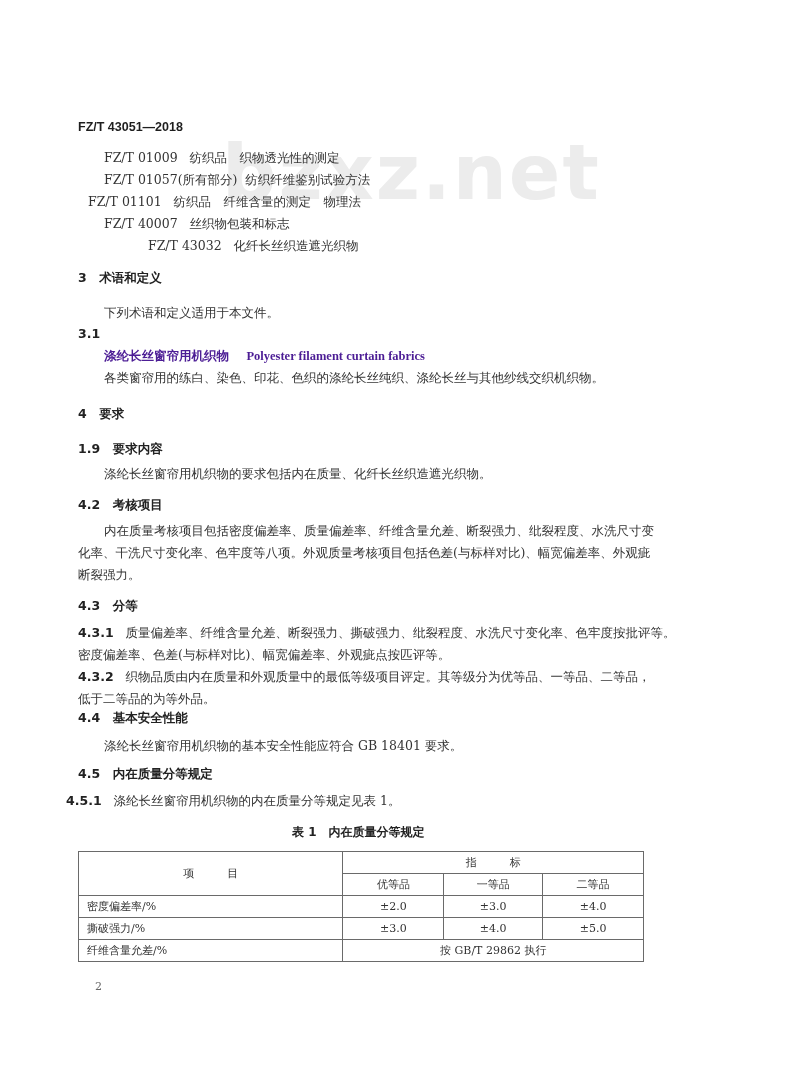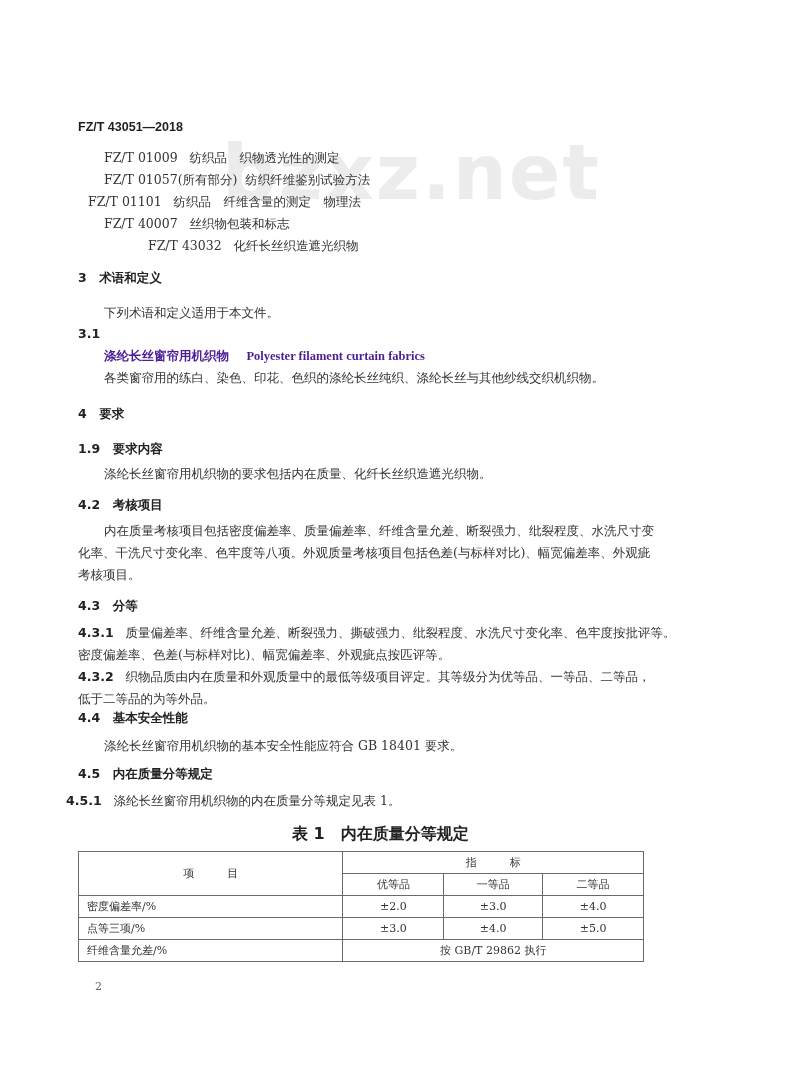--- a/index.html
+++ b/index.html
@@ -56,40 +56,40 @@
   <span>涤纶长丝窗帘用机织物</span>&nbsp;&nbsp;&nbsp;&nbsp;<span style="font-family:'Liberation Serif',serif;">Polyester filament curtain fabrics</span>
 </div>
 <div class="abs body txt" style="left:104px; top:370px;">各类窗帘用的练白、染色、印花、色织的涤纶长丝纯织、涤纶长丝与其他纱线交织机织物。</div>
 
 <div class="abs sec txt" style="left:78px; top:406px;">4　要求</div>
 <div class="abs sec txt" style="left:78px; top:441px;">1.9　要求内容</div>
 <div class="abs body txt" style="left:104px; top:466px;">涤纶长丝窗帘用机织物的要求包括内在质量、化纤长丝织造遮光织物。</div>
 <div class="abs sec txt" style="left:78px; top:497px;">4.2　考核项目</div>
 <div class="abs body txt" style="left:104px; top:523px;">内在质量考核项目包括密度偏差率、质量偏差率、纤维含量允差、断裂强力、纰裂程度、水洗尺寸变</div>
 <div class="abs body txt" style="left:78px; top:545px;">化率、干洗尺寸变化率、色牢度等八项。外观质量考核项目包括色差(与标样对比)、幅宽偏差率、外观疵</div>
-<div class="abs body txt" style="left:78px; top:567px;">考核项目。</div>
+<div class="abs body txt" style="left:78px; top:567px;">断裂强力。</div>
 
 <div class="abs sec txt" style="left:78px; top:598px;">4.3　分等</div>
 <div class="abs body txt" style="left:78px; top:625px;">
   <span class="sec">4.3.1</span>&nbsp;&nbsp;&nbsp;<span>质量偏差率、纤维含量允差、断裂强力、撕破强力、纰裂程度、水洗尺寸变化率、色牢度按批评等。</span>
 </div>
 <div class="abs body txt" style="left:78px; top:647px;">密度偏差率、色差(与标样对比)、幅宽偏差率、外观疵点按匹评等。</div>
 <div class="abs body txt" style="left:78px; top:669px;">
   <span class="sec">4.3.2</span>&nbsp;&nbsp;&nbsp;<span>织物品质由内在质量和外观质量中的最低等级项目评定。其等级分为优等品、一等品、二等品，</span>
 </div>
 <div class="abs body txt" style="left:78px; top:691px;">低于二等品的为等外品。</div>
 
 <div class="abs sec txt" style="left:78px; top:710px;">4.4　基本安全性能</div>
 <div class="abs body txt" style="left:104px; top:738px;">涤纶长丝窗帘用机织物的基本安全性能应符合 GB 18401 要求。</div>
 <div class="abs sec txt" style="left:78px; top:766px;">4.5　内在质量分等规定</div>
 <div class="abs body txt" style="left:66px; top:793px;">
   <span class="sec">4.5.1</span>&nbsp;&nbsp;&nbsp;<span>涤纶长丝窗帘用机织物的内在质量分等规定见表 1。</span>
 </div>
 
-<div class="abs sec txt" style="left:292px; top:824px; font-size:16px;">表 1　内在质量分等规定</div>
+<div class="abs sec txt" style="left:292px; top:824px; font-size:12px;">表 1　内在质量分等规定</div>
 
 <table class="t1">
   <colgroup>
     <col style="width:265px">
       <col style="width:101px">
       <col style="width:99px">
       <col style="width:101px">
   </colgroup>
   <tbody>
       <tr>
@@ -101,21 +101,21 @@
     <td>一等品</td>
     <td>二等品</td>
   </tr>
   <tr>
     <td class="left">密度偏差率/%</td>
     <td>±2.0</td>
     <td>±3.0</td>
     <td>±4.0</td>
   </tr>
   <tr>
-    <td class="left">点等三项/%</td>
+    <td class="left">撕破强力/%</td>
     <td>±3.0</td>
     <td>±4.0</td>
     <td>±5.0</td>
   </tr>
   <tr>
     <td class="left">纤维含量允差/%</td>
     <td colspan="3">按 GB/T 29862 执行</td>
   </tr>
 </tbody>
   </table>

